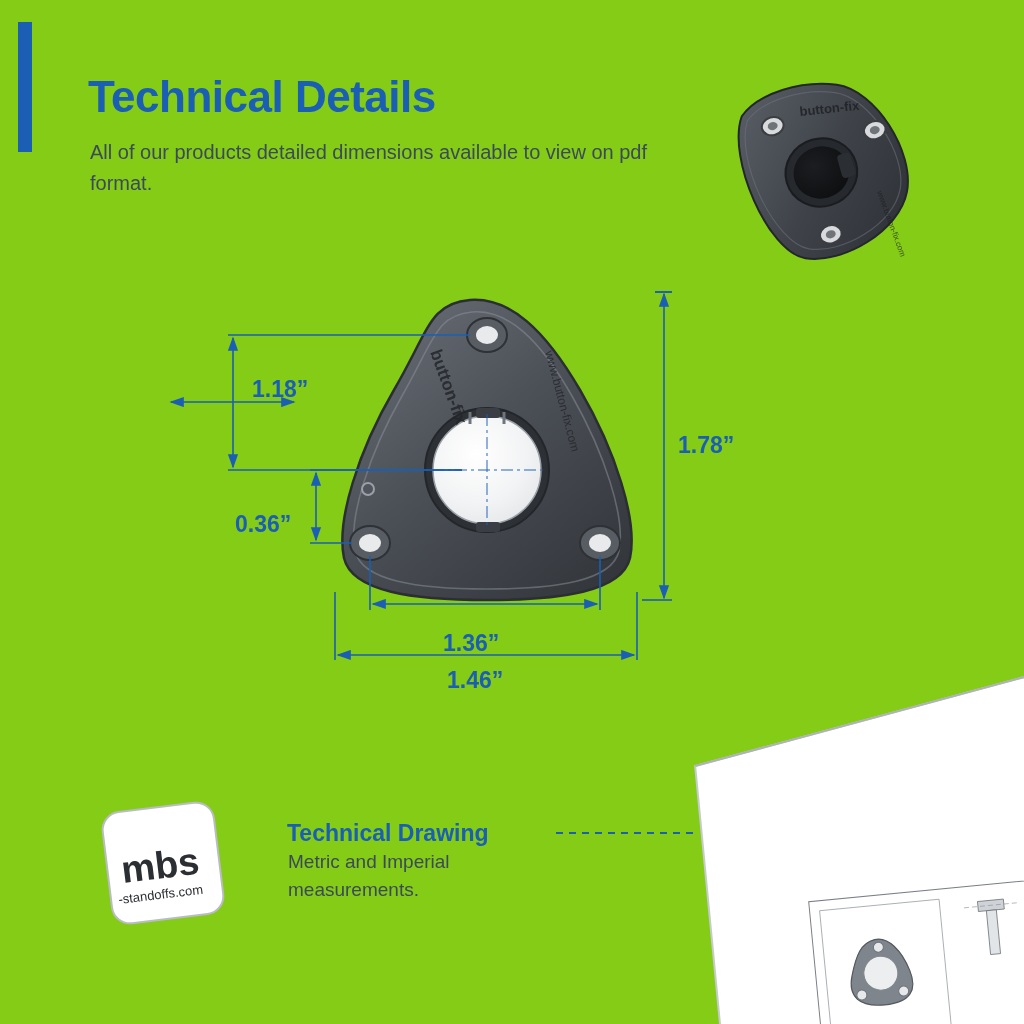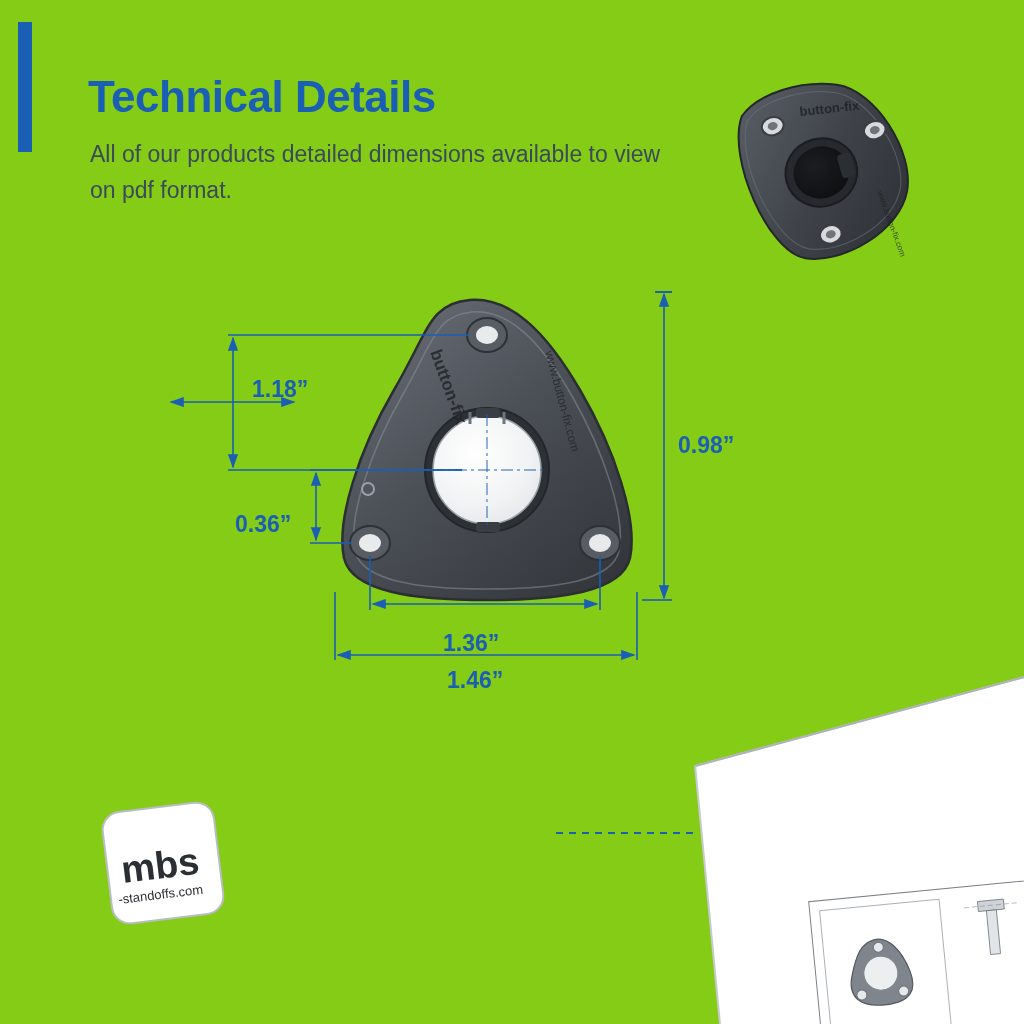--- a/index.html
+++ b/index.html
@@ -35,21 +35,21 @@
     font-size: 44px;
     font-weight: bold;
     color: #1a5fb4;
     letter-spacing: -0.5px;
   }
   .subtitle {
     position: absolute;
     left: 90px;
     top: 137px;
     width: 580px;
-    font-size: 23px;
+    font-size: 20px;
     line-height: 1.55;
     color: #3b4a5a;
   }
 
   
   .render-3d {
     position: absolute;
     left: 722px;
     top: 72px;
     width: 218px;
@@ -235,34 +235,36 @@
         <line x1="637" y1="592" x2="637" y2="660"></line>
         <line x1="338" y1="655" x2="634" y2="655" marker-start="url(#arrBs)" marker-end="url(#arrB)"></line>
 
         <line x1="655" y1="292" x2="672" y2="292"></line>
       </g>
     </svg>
   </div>
 
   <div class="dim-label dim-1-18">1.18”</div>
   <div class="dim-label dim-0-36">0.36”</div>
-  <div class="dim-label dim-1-78">0.98”</div>
+  <div class="dim-label dim-1-78">1.78”</div>
   <div class="dim-label dim-1-36">1.36”</div>
   <div class="dim-label dim-1-86">1.46”</div>
 
   <div class="logo-box">
     <svg width="132" height="132" viewBox="0 0 132 132" xmlns="http://www.w3.org/2000/svg">
       <g transform="rotate(-7 66 66)">
         <rect x="10" y="10" width="112" height="112" rx="18" fill="#ffffff" stroke="#b9bdc2" stroke-width="2"></rect>
       </g>
       <text x="26" y="86" font-family="Liberation Sans, sans-serif" font-size="38" font-weight="bold" fill="#2b2e33" transform="rotate(-7 26 86)">mbs</text>
       <text x="22" y="107" font-family="Liberation Sans, sans-serif" font-size="13" fill="#2b2e33" transform="rotate(-7 22 107)">-standoffs.com</text>
     </svg>
   </div>
 
+  <div class="caption-title">Technical Drawing</div>
+  <div class="caption-body">Metric and Imperial measurements.</div>
   <div class="leader">
     <svg width="160" height="14" viewBox="0 0 160 14" xmlns="http://www.w3.org/2000/svg">
       <line x1="0" y1="7" x2="140" y2="7" stroke="#1a5fb4" stroke-width="2" stroke-dasharray="7 6"></line>
       <circle cx="150" cy="7" r="4.5" fill="#1a5fb4"></circle>
     </svg>
   </div>
 
   <div class="pdf-sheet">
     <svg width="360" height="380" viewBox="0 0 360 380" xmlns="http://www.w3.org/2000/svg">
       <g transform="rotate(-5.5 180 190)">

